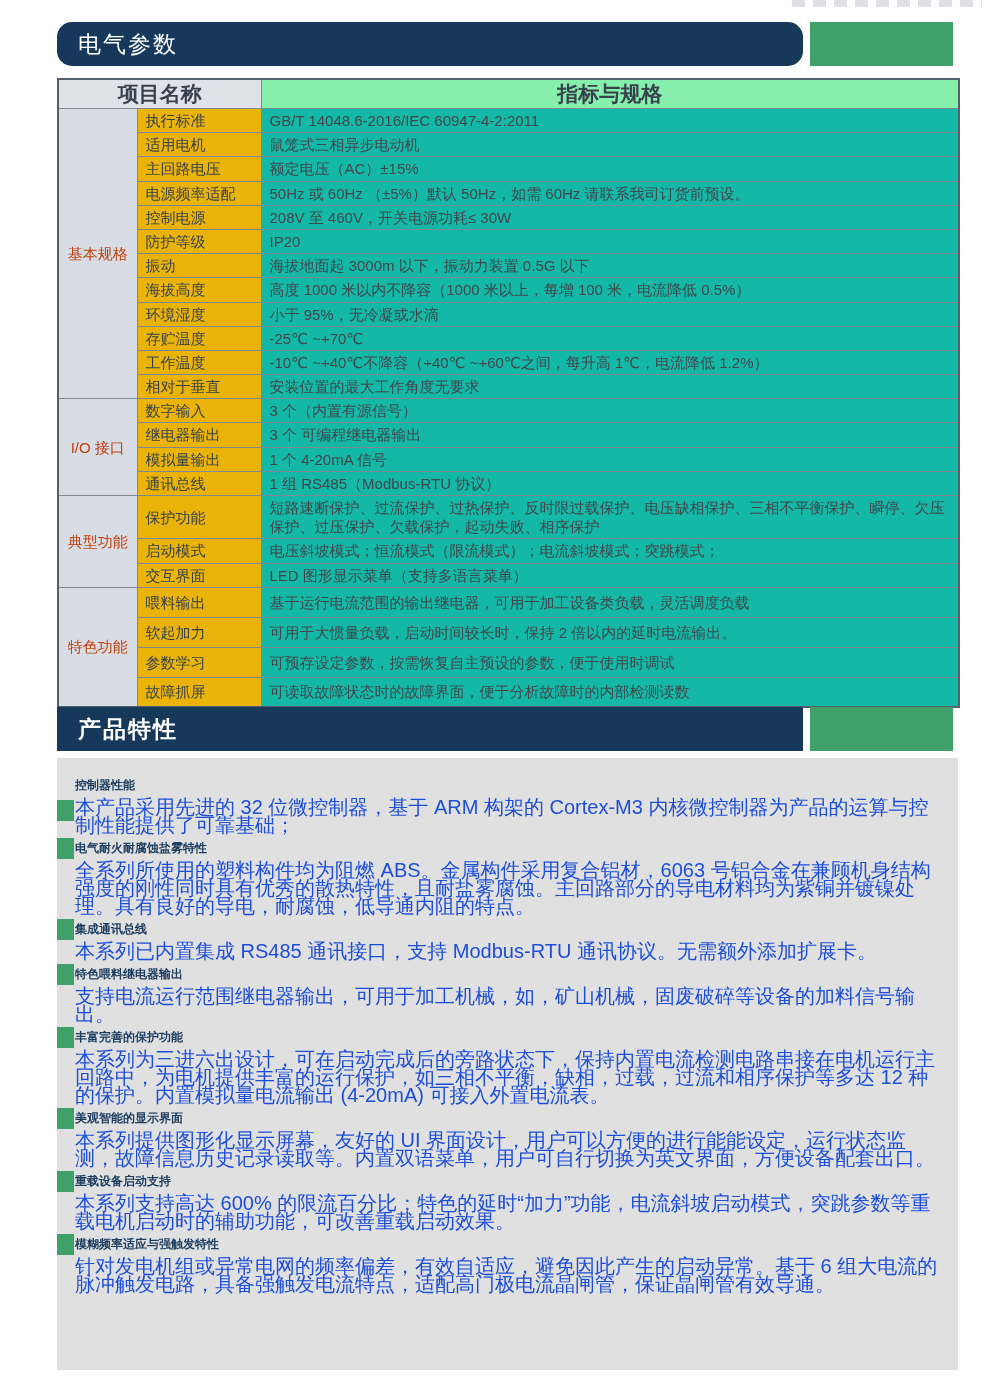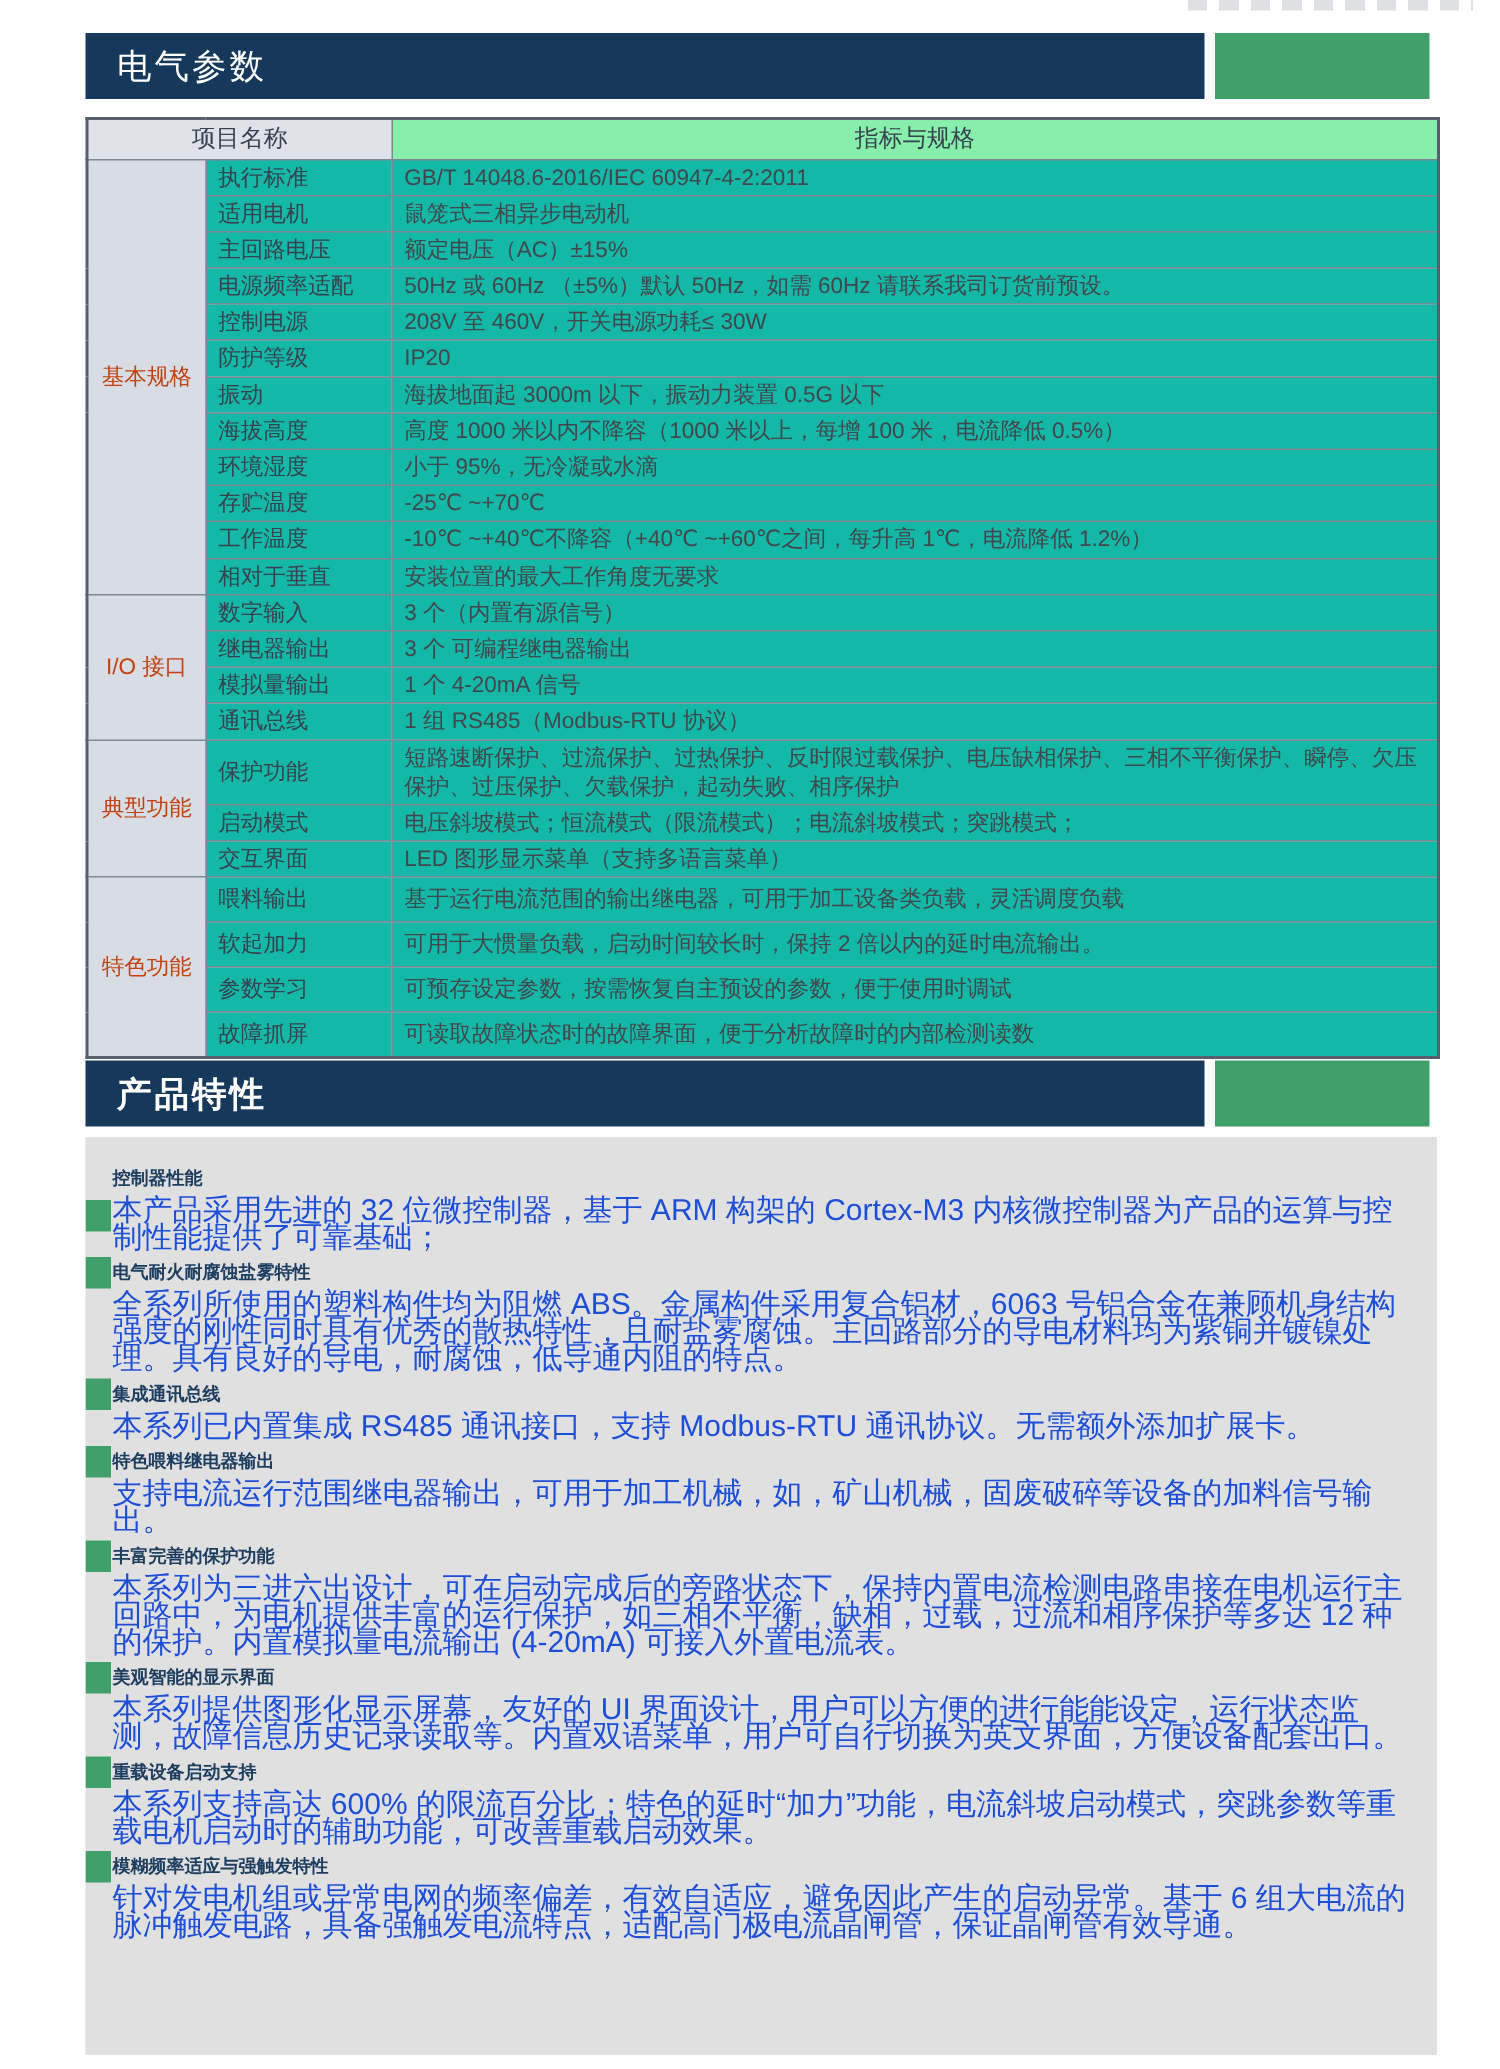--- a/index.html
+++ b/index.html
@@ -14,40 +14,40 @@
   }
 
   
   .section-bar {
     position:absolute; left:57px; width:746px; height:44px;
     background:var(--navy,#16395B); color:#fff;
     display:flex; align-items:center; padding-left:21px;
     font-size:23px; letter-spacing:2px; font-weight:400;
   }
   .accent-block { position:absolute; left:810px; width:143px; height:44px; background:var(--green,#3FA069); }
-  #bar-electrical { top:22px; }    #accent-electrical { top:22px; }
+  #bar-electrical { top:22px;border-radius:15px; }    #accent-electrical { top:22px; }
   #bar-features   { top:707px;font-weight:bold; }   #accent-features   { top:707px; }
 
   
   .spec-table {
     position:absolute; left:57px; top:78px; width:901px;
     border-collapse:collapse; table-layout:fixed;
     font-size:15px;
   }
   .spec-table col.c-group { width:79px; }
   .spec-table col.c-item  { width:124px; }
   .spec-table col.c-value { width:698px; }
   .spec-table th, .spec-table td { border:1px solid #7d8894; }
   .spec-table { border:2px solid #55606c; }
-  .spec-table thead th { height:27px; font-weight:400; font-size:16px; color:#38424e; }
+  .spec-table thead th { height:27px; font-weight:700; font-size:21px; color:#38424e; }
   .th-item { background:#dfe2e8; }
   .th-spec { background:#86efac; }
   .spec-table td { height:24px; line-height:1.28; padding:2px 8px; }
   td.cell-group { background:#d8dce4; text-align:center; color:#c2410c; padding:2px 4px; }
-  td.cell-item  { background:#14b8a6; color:#38424e; }
+  td.cell-item  { background:#eab308; color:#38424e; }
   td.cell-value { background:#14b8a6; color:#42474c;margin-top:16px; }
   .spec-table tr.g3 td.cell-item, .spec-table tr.g3 td.cell-value { height:30px; }
 
   
   .features-panel {
     position:absolute; left:57px; top:758px; width:901px; height:612px;
     background:var(--panel,#E0E0E0); padding:15px 20px 0 18px; overflow:hidden;
   }
   .feature { position:relative; margin-bottom:2px; }
   .feature-heading { font-size:12px; font-weight:bold; color:#1E3E60; line-height:25px; }

